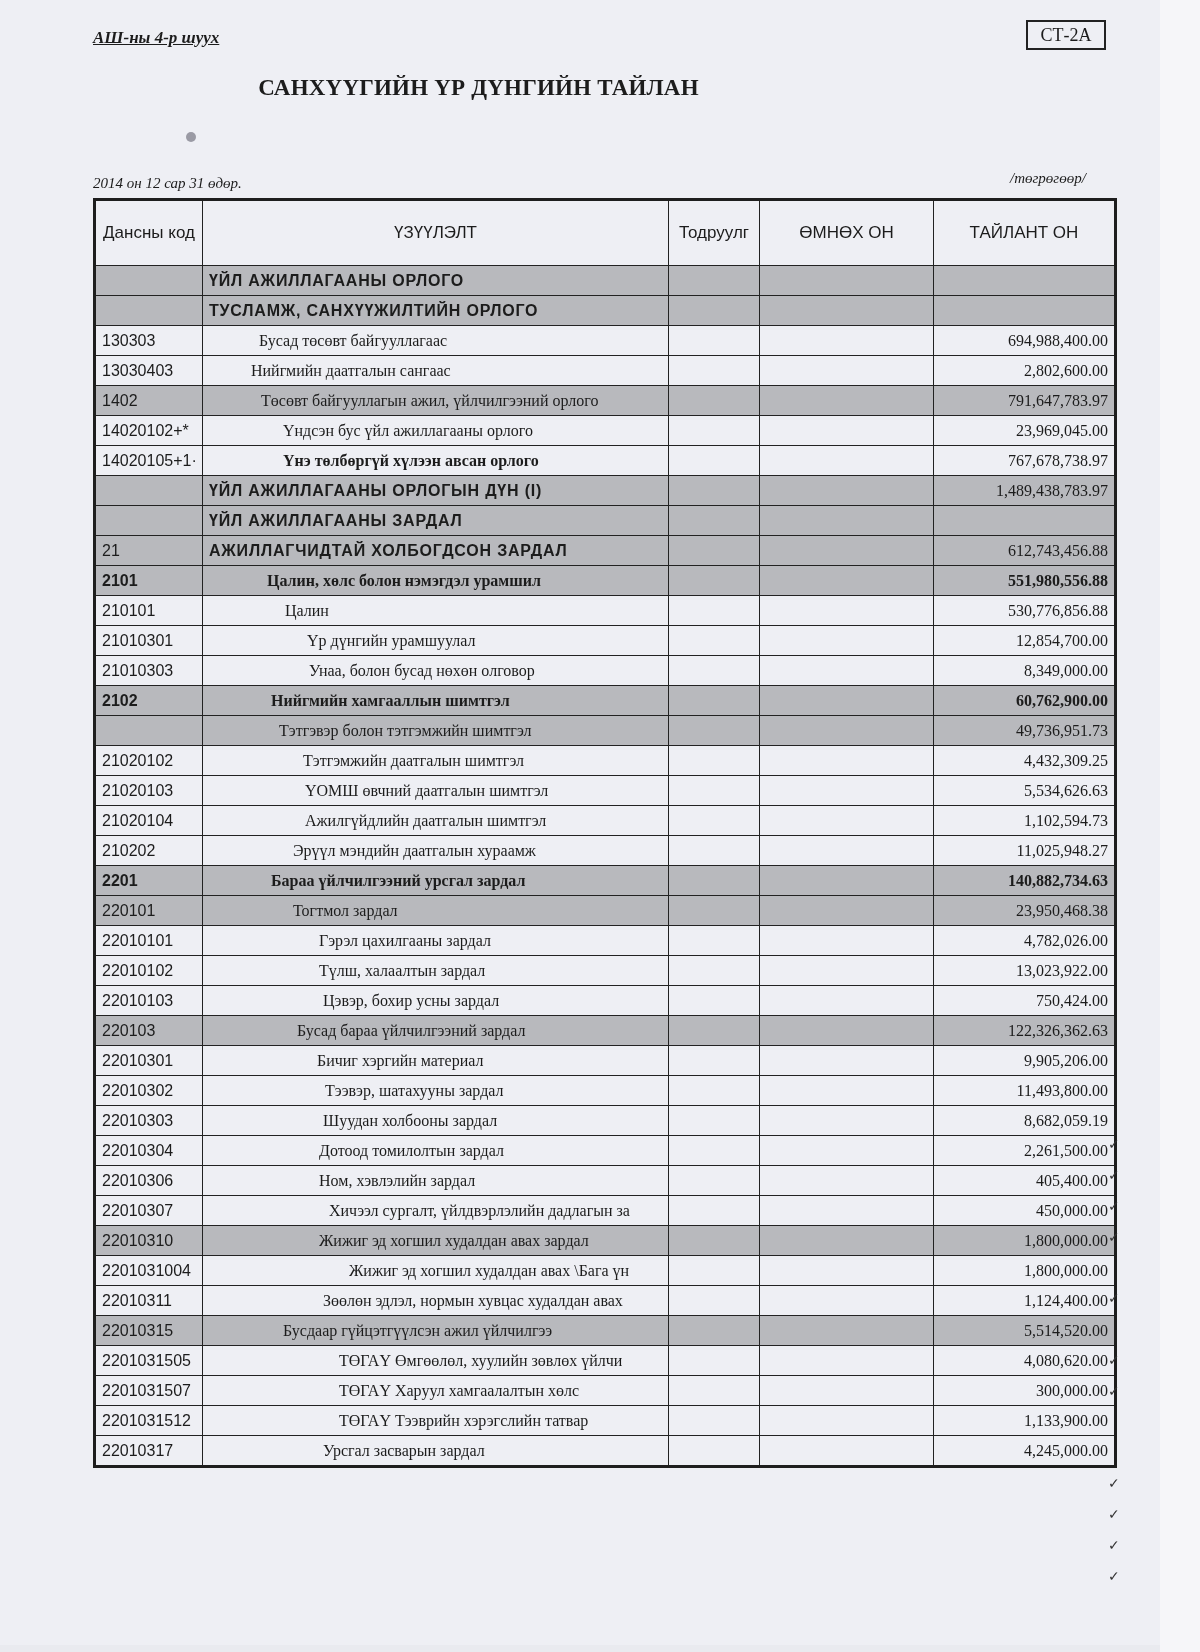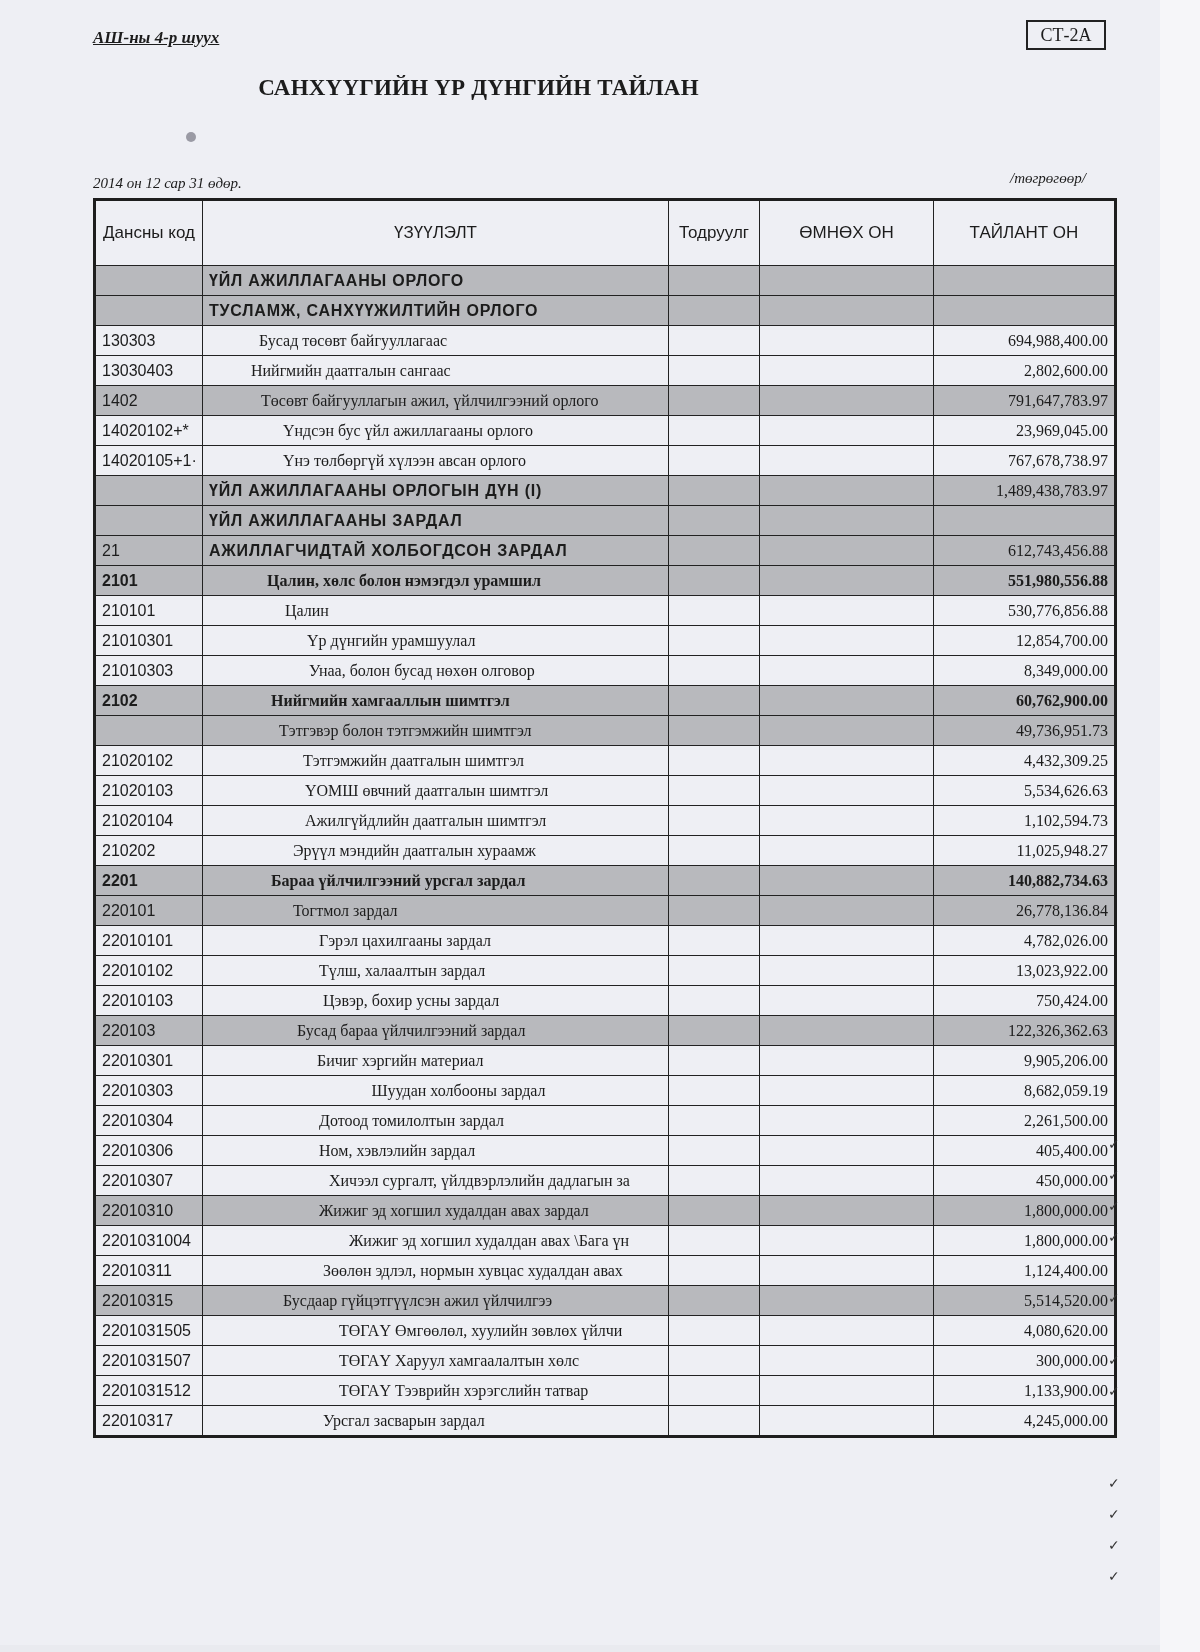--- a/index.html
+++ b/index.html
@@ -100,21 +100,21 @@
       </tr>
       <tr>
         <td class="code">14020102+*</td>
         <td class="desc" style="padding-left: 80px;">Үндсэн бус үйл ажиллагааны орлого</td>
         <td></td>
         <td class="amt"></td>
         <td class="amt">23,969,045.00</td>
       </tr>
       <tr>
         <td class="code">14020105+1·</td>
-        <td class="desc" style="padding-left: 80px;">Үнэ төлбөргүй хүлээн авсан орлого</td>
+        <td class="desc" style="padding-left: 80px; font-weight: bold;">Үнэ төлбөргүй хүлээн авсан орлого</td>
         <td></td>
         <td class="amt"></td>
         <td class="amt">767,678,738.97</td>
       </tr>
       <tr class="shade caps">
         <td class="code"></td>
         <td class="desc" style="padding-left: 6px;">ҮЙЛ АЖИЛЛАГААНЫ ОРЛОГЫН ДҮН (I)</td>
         <td></td>
         <td class="amt"></td>
         <td class="amt">1,489,438,783.97</td>
@@ -208,21 +208,21 @@
         <td class="desc" style="padding-left: 68px;">Бараа үйлчилгээний урсгал зардал</td>
         <td></td>
         <td class="amt"></td>
         <td class="amt">140,882,734.63</td>
       </tr>
       <tr class="shade">
         <td class="code">220101</td>
         <td class="desc" style="padding-left: 90px;">Тогтмол зардал</td>
         <td></td>
         <td class="amt"></td>
-        <td class="amt">26,778,136.84</td>
+        <td class="amt">23,950,468.38</td>
       </tr>
       <tr>
         <td class="code">22010101</td>
         <td class="desc" style="padding-left: 116px;">Гэрэл цахилгааны зардал</td>
         <td></td>
         <td class="amt"></td>
         <td class="amt">4,782,026.00</td>
       </tr>
       <tr>
         <td class="code">22010102</td>
@@ -246,22 +246,29 @@
         <td class="amt">122,326,362.63</td>
       </tr>
       <tr>
         <td class="code">22010301</td>
         <td class="desc" style="padding-left: 114px;">Бичиг хэргийн материал</td>
         <td></td>
         <td class="amt"></td>
         <td class="amt">9,905,206.00</td>
       </tr>
       <tr>
+        <td class="code">22010302</td>
+        <td class="desc" style="padding-left: 122px;">Тээвэр, шатахууны зардал</td>
+        <td></td>
+        <td class="amt"></td>
+        <td class="amt">11,493,800.00</td>
+      </tr>
+      <tr>
         <td class="code">22010303</td>
-        <td class="desc" style="padding-left: 52px; text-align: center;">Шуудан холбооны зардал</td>
+        <td class="desc" style="padding-left: 120px;">Шуудан холбооны зардал</td>
         <td></td>
         <td class="amt"></td>
         <td class="amt">8,682,059.19</td>
       </tr>
       <tr>
         <td class="code">22010304</td>
         <td class="desc" style="padding-left: 116px;">Дотоод томилолтын зардал</td>
         <td></td>
         <td class="amt"></td>
         <td class="amt">2,261,500.00</td>

